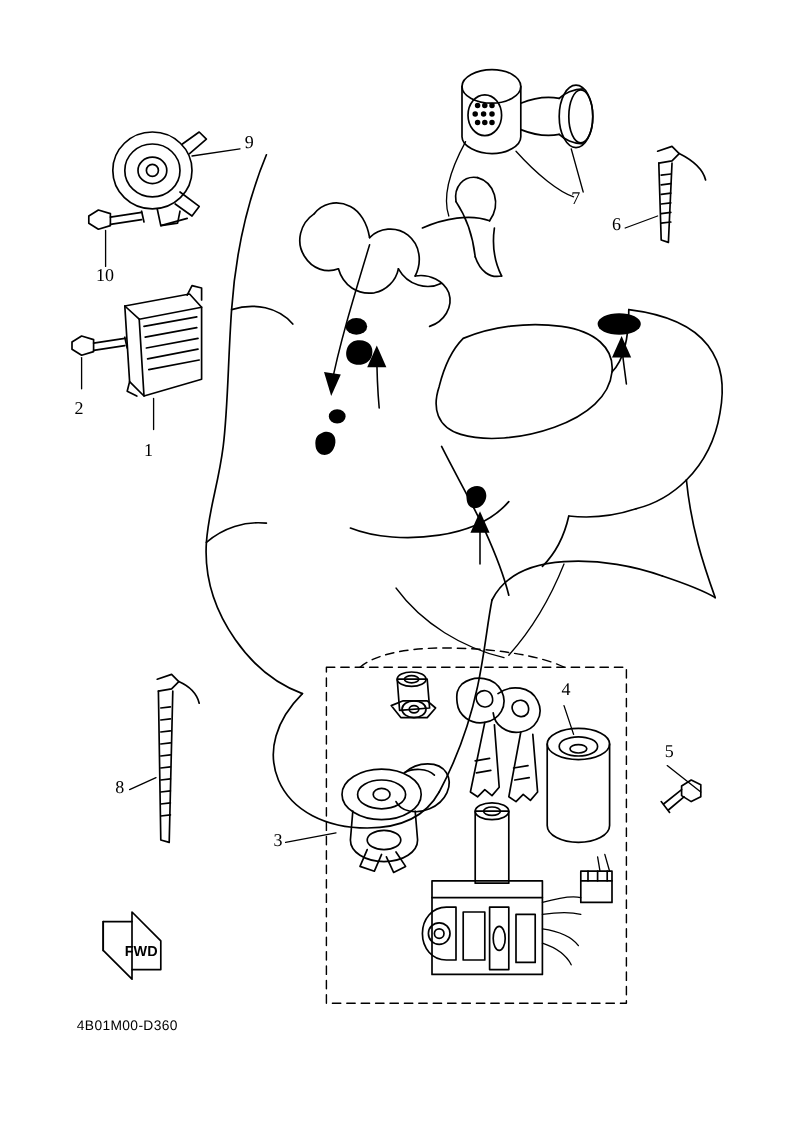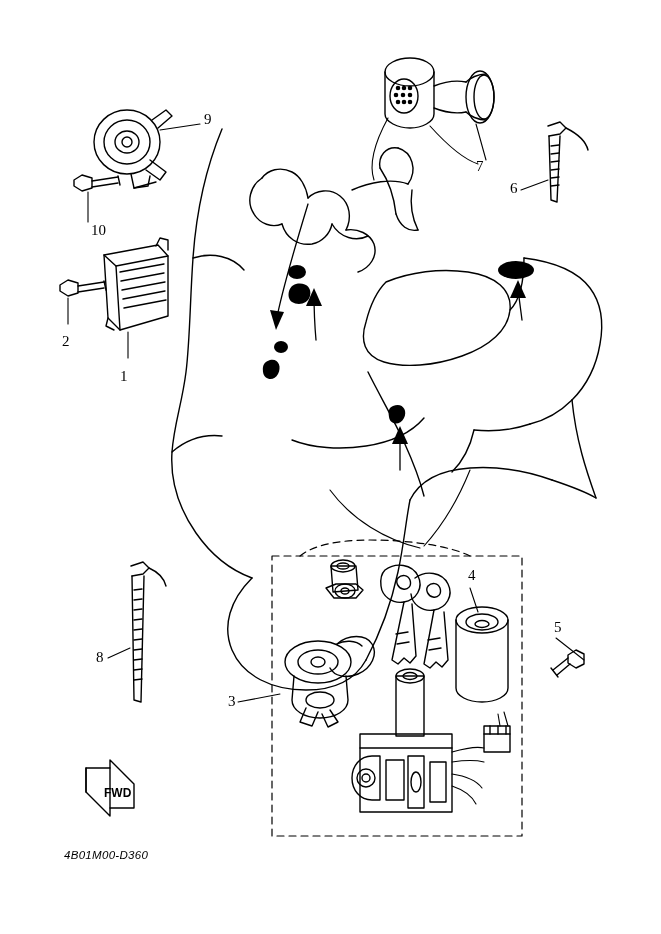--- a/index.html
+++ b/index.html
@@ -32,21 +32,20 @@
     line-height: 1;
     white-space: nowrap;
   }
   .partcode {
     position: absolute;
     font-family: "Liberation Sans", sans-serif;
     font-size: 11.5px;
     letter-spacing: 0.3px;
     color: #000000;
     white-space: nowrap;
-    font-style: italic;
   }
   .fwd-label {
     position: absolute;
     font-family: "Liberation Sans", sans-serif;
     font-size: 12px;
     font-weight: bold;
     color: #000000;
     white-space: nowrap;
     text-align: right;
   }
@@ -325,19 +324,19 @@
 
   <div class="callout" style="left:120px; top:369px;">1</div>
   <div class="callout" style="left:62px;  top:334px;">2</div>
   <div class="callout" style="left:228px; top:694px;">3</div>
   <div class="callout" style="left:468px; top:568px;">4</div>
   <div class="callout" style="left:554px; top:620px;">5</div>
   <div class="callout" style="left:510px; top:181px;">6</div>
   <div class="callout" style="left:476px; top:159px;">7</div>
   <div class="callout" style="left:96px;  top:650px;">8</div>
   <div class="callout" style="left:204px; top:112px;">9</div>
-  <div class="callout" style="left:91px;  top:223px;text-align:center;">10</div>
+  <div class="callout" style="left:80px;  top:223px;text-align:center;">10</div>
 
   <div class="fwd-label" style="left:104px; top:786px;">FWD</div>
 
   <div class="partcode" style="left:64px; top:849px;">4B01M00-D360</div>
 
 </div>
 
 </body></html>

